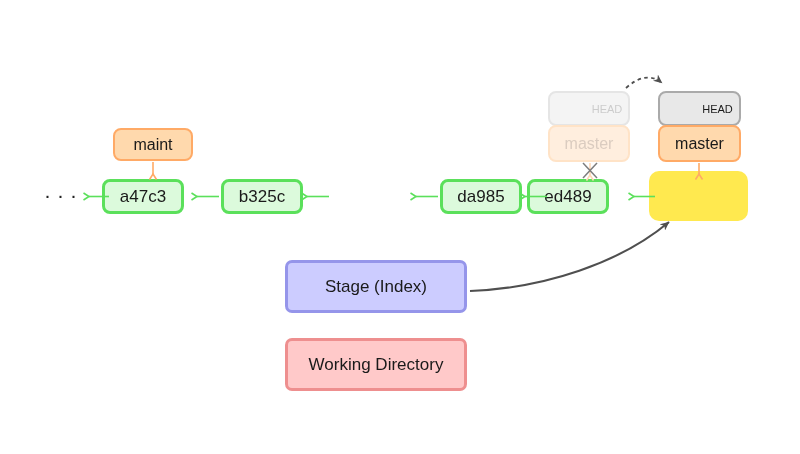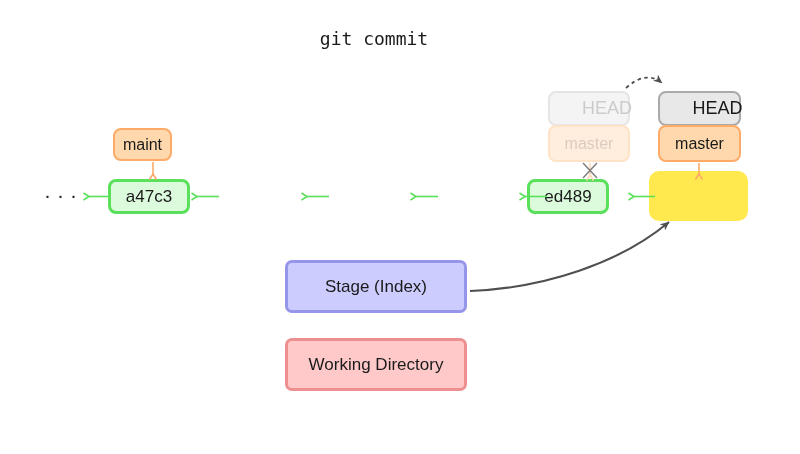--- a/index.html
+++ b/index.html
@@ -41,21 +41,21 @@
     border:2.5px solid var(--branch-border);
     border-radius:8px;
     display:flex;align-items:center;justify-content:center;
     font-size:16px;color:var(--text-dark);
   }
   .headbox{
     background:var(--head-fill);
     border:2.5px solid var(--head-border);
     border-radius:8px;
     display:flex;align-items:center;justify-content:center;
-    font-size:18px;color:var(--text-dark);padding-left:36px;
+    font-size:11px;color:var(--text-dark);padding-left:36px;
   }
   .headbox.faded{
     background:var(--head-fill-faded);
     border-color:var(--head-border-faded);
     color:var(--text-faded-head);
   }
   .branch.faded{
     background:var(--branch-fill-faded);
     border-color:var(--branch-border-faded);
     color:var(--text-faded-master);
@@ -82,30 +82,31 @@
   .v-orange{fill:none;stroke:var(--branch-border);stroke-width:1.6;}
   .v-orange-faded{fill:none;stroke:#ffd9b8;stroke-width:1.6;}
   .head-dark{fill:var(--arrow-dark);}
   .z0{z-index:0;} .z1{z-index:1;} .z2{z-index:2;}
 </style>
 </head>
 <body>
 
 <div id="canvas">
 
-  <div class="abs" id="title">git commit</div>
 
   <div class="abs z1" id="ellipsis">···</div>
 
   <div class="abs z0" id="highlight"></div>
 
-  <div class="abs z1 commit" style="left:108px">a47c3</div>
+  <div class="abs z1 commit" style="left:102px">a47c3</div>
+  <div class="abs z1 commit" style="left:221px">b325c</div>
+  <div class="abs z1 commit" style="left:440px">da985</div>
   <div class="abs z1 commit" style="left:527px">ed489</div>
 
-  <div class="abs z1 branch" style="left:113px;top:128px;width:59px;height:33px">maint</div>
+  <div class="abs z1 branch" style="left:113px;top:128px;width:80px;height:33px">maint</div>
 
   <div class="abs z1 headbox faded" style="left:548px;top:91px;width:82px;height:35px">HEAD</div>
   <div class="abs z1 branch faded" style="left:548px;top:125px;width:82px;height:37px">master</div>
 
   <div class="abs z1 headbox" style="left:658px;top:91px;width:83px;height:35px">HEAD</div>
   <div class="abs z1 branch" style="left:658px;top:125px;width:83px;height:37px">master</div>
 
   <div class="abs z1 area" id="stage">Stage (Index)</div>
   <div class="abs z1 area" id="working">Working Directory</div>
 

